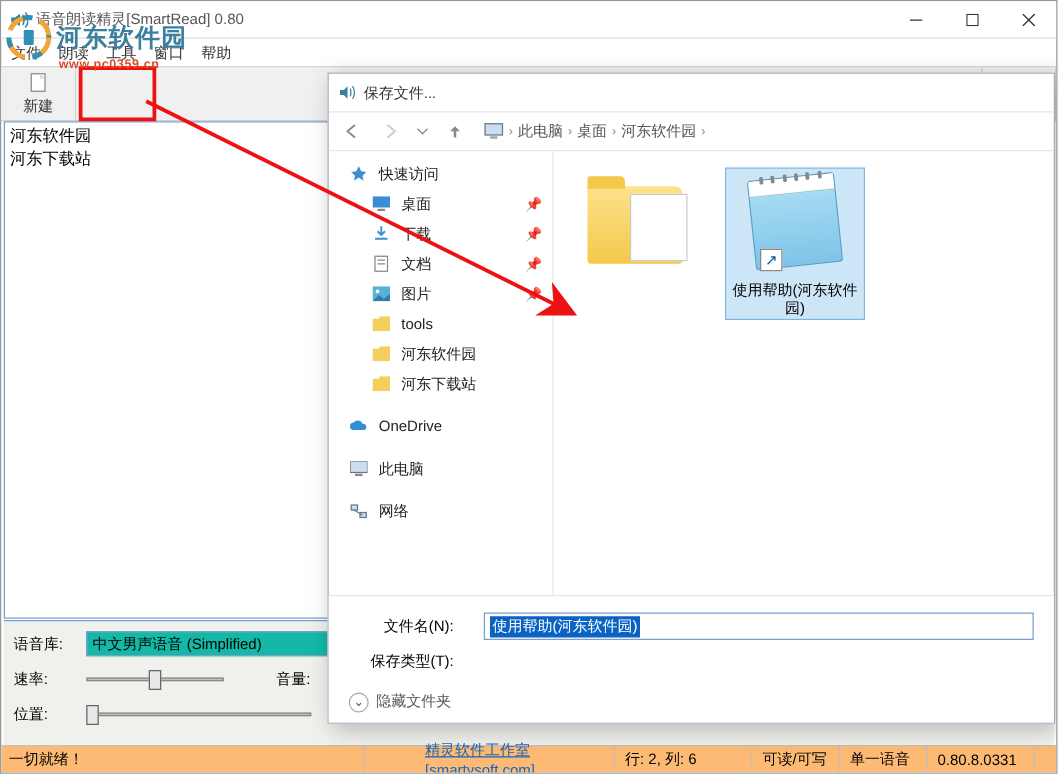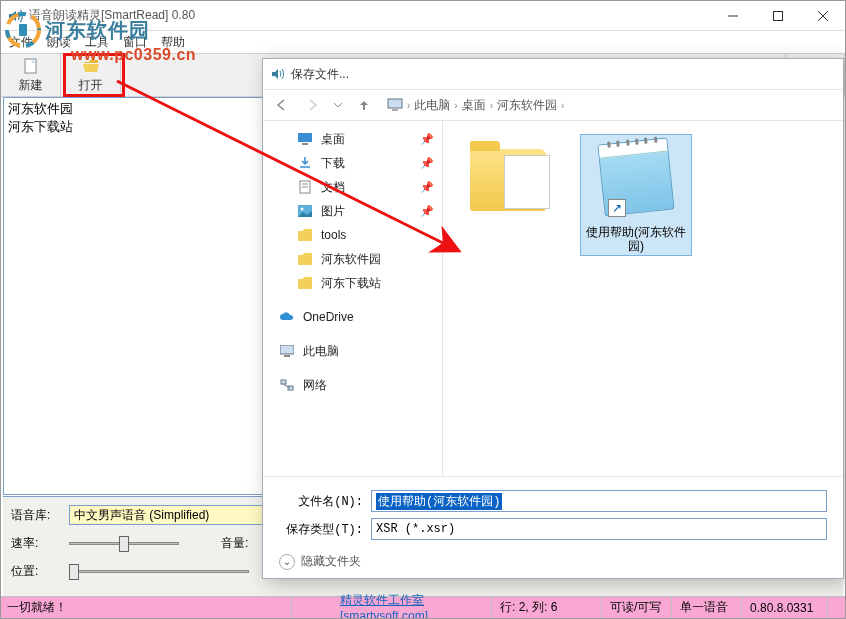--- a/index.html
+++ b/index.html
@@ -33,21 +33,21 @@
   position: absolute;
   top: 9px; left: 2px;
   z-index: 500;
   pointer-events: none;
 }
 .watermark-logo { display: flex; align-items: center; }
 .wm-ico {
   width: 40px; height: 40px; position: relative;
 }
 .wm-text { font-size: 20px; font-weight: 700; color: #3a7f9e; letter-spacing: 1px; margin-left: 2px;}
-.wm-url { font-size: 16px; color: #d94b2b; font-weight: 700; margin-left: 68px; margin-top: -4px; letter-spacing: 0.5px;}
+.wm-url { font-size: 10px; color: #d94b2b; font-weight: 700; margin-left: 44px; margin-top: -4px; letter-spacing: 0.5px;}
 
 .menubar {
   height: 22px;
   display: flex;
   align-items: center;
   padding: 0 8px;
   gap: 14px;
   color: #333;
   font-size: 12px;
 }
@@ -102,33 +102,33 @@
   background: #f0f0ec;
   padding: 6px 8px;
   font-size: 12px;
 }
 .bp-row { display: flex; align-items: center; height: 24px; gap: 6px; margin-bottom: 4px;}
 .bp-label { width: 52px; }
 .bp-input {
   flex: 0 0 202px;
   height: 20px;
   border: 1px solid #7a9fcc;
-  background: #fef9c3;
+  background: #14b8a6;
   padding: 1px 4px;
   font-size: 12px;
 }
 .slider { width: 110px; height: 18px; position: relative; }
 .slider-track { position: absolute; top: 8px; left: 0; right: 0; height: 3px; background: #c0c0c0; border: 1px solid #888;}
 .slider-thumb { position: absolute; top: 2px; width: 10px; height: 16px; background: #e8e8e8; border: 1px solid #666; }
 
 .statusbar {
   position: absolute;
   left: 0; right: 0; bottom: 0;
   height: 22px;
-  background: #f9a8d4;
+  background: #fdba74;
   border-top: 1px solid #c0c0c0;
   display: flex;
   align-items: center;
   font-size: 12px;
 }
 .status-cell { padding: 0 8px; border-left: 1px solid #c0c0c0; height: 100%; display: flex; align-items: center;}
 .status-ready { flex: 1; padding-left: 6px;}
 .status-link { color: #1565c0; text-decoration: underline; }
 .grip { width: 18px; display:flex; align-items:center; justify-content:center; }
 
@@ -213,21 +213,21 @@
 .notepad-thumb .ring { position:absolute; top:-3px; left:6px; right:6px; height:6px; display:flex; justify-content:space-around;}
 .notepad-thumb .ring i { width:3px; height:6px; background:#888; border-radius:1px;}
 .shortcut-arrow { position:absolute; bottom:2px; left:16px; width:18px; height:18px; background:#fff; border:1px solid #888; display:flex; align-items:center; justify-content:center; font-size:12px; color:#05a;}
 .file-name { line-height: 14px; padding: 2px 4px; word-break: break-all;}
 
 .dlg-bottom {
   border-top: 1px solid #e5e5e5;
   padding: 10px 16px 8px 16px;
   background: #fff;
 }
-.dlg-field-row { display:flex; align-items:center; height: 28px; gap: 8px; font-family: Liberation Mono, monospace; }
+.dlg-field-row { display:flex; align-items:center; height: 28px; gap: 24px; }
 .dlg-field-label { width: 84px; text-align: right; font-size: 12px;}
 .dlg-field-input {
   flex: 1;
   height: 22px;
   border: 1px solid #7a9fcc;
   padding: 1px 4px;
   font-size: 12px;
   display: flex;
   align-items: center;
 }
@@ -302,29 +302,20 @@
 
 <div class="toolbar">
   <div class="tool-btn">
     <span class="ico">
         <svg width="18" height="18">
           <rect x="3" y="2" width="11" height="14" fill="#fff" stroke="#888"></rect>
           <path d="M10 2l4 4h-4z" fill="#cde"></path>
         </svg>
       </span>
     <span>新建</span>
-  </div>
-  <div class="tool-btn">
-    <span class="ico">
-        <svg width="18" height="18">
-          <path d="M2 5h5l1-2h8v3H2z" fill="#e8b738"></path>
-          <path d="M1 7h16l-2 8H3z" fill="#f3cf5b"></path>
-        </svg>
-      </span>
-    <span>打开</span>
   </div>
   <div style="flex:1; background:#f0f0f0;"></div>
   <div class="tool-btn" style="border-left:1px solid #d0d0d0;">
     <span class="ico">
         <svg width="18" height="18">
           <path d="M2 7h3l4-3v10l-4-3H2z" fill="#2f7fb5"></path>
           <path d="M11 5c1.2 1 1.2 6 0 7M13 3c2.4 2 2.4 10 0 12" stroke="#2f7fb5" fill="none"></path>
         </svg>
       </span>
     <span>朗读</span>
@@ -429,20 +420,28 @@
       <span>桌面</span>
       <span class="bc-sep">›</span>
       <span>河东软件园</span>
       <span class="bc-sep">›</span>
     </div>
   </div>
 
 
   <div class="dlg-body">
     <div class="dlg-sidebar">
+      <div class="sb-item">
+        <span class="sb-ico">
+            <svg width="14" height="14">
+              <path d="M7 1l2 4 4 .5-3 3 .8 4L7 10l-3.8 2.5L4 8.5 1 5.5 5 5z" fill="#3a8fd4"></path>
+            </svg>
+          </span>
+        <span>快速访问</span>
+      </div>
       <div class="sb-item indent">
         <span class="sb-ico">
             <svg width="14" height="12">
               <rect x="0" y="0" width="14" height="9" fill="#3a8fd4"></rect>
               <rect x="4" y="10" width="6" height="2" fill="#888"></rect>
             </svg>
           </span>
         <span>桌面</span>
           <span class="pin">📌</span>
       </div>
@@ -559,24 +558,20 @@
   <div class="dlg-bottom">
     <div class="dlg-field-row">
       <span class="dlg-field-label">文件名(N):</span>
       <div class="dlg-field-input dlg-combobox">
         <span class="sel-text">使用帮助(河东软件园)</span>
         <span style="flex:1"></span>
       </div>
     </div>
     <div class="dlg-field-row">
       <span class="dlg-field-label">保存类型(T):</span>
-      <div class="dlg-field-input dlg-combobox">
-        <span>XSR (*.xsr)</span>
-        <span style="flex:1"></span>
-      </div>
     </div>
     <div class="dlg-hide">
       <span class="chev">⌄</span>
       <span>隐藏文件夹</span>
     </div>
   </div>
 </div>
 
 <svg class="arrow-annot" viewBox="0 0 370 190">
   <defs>

